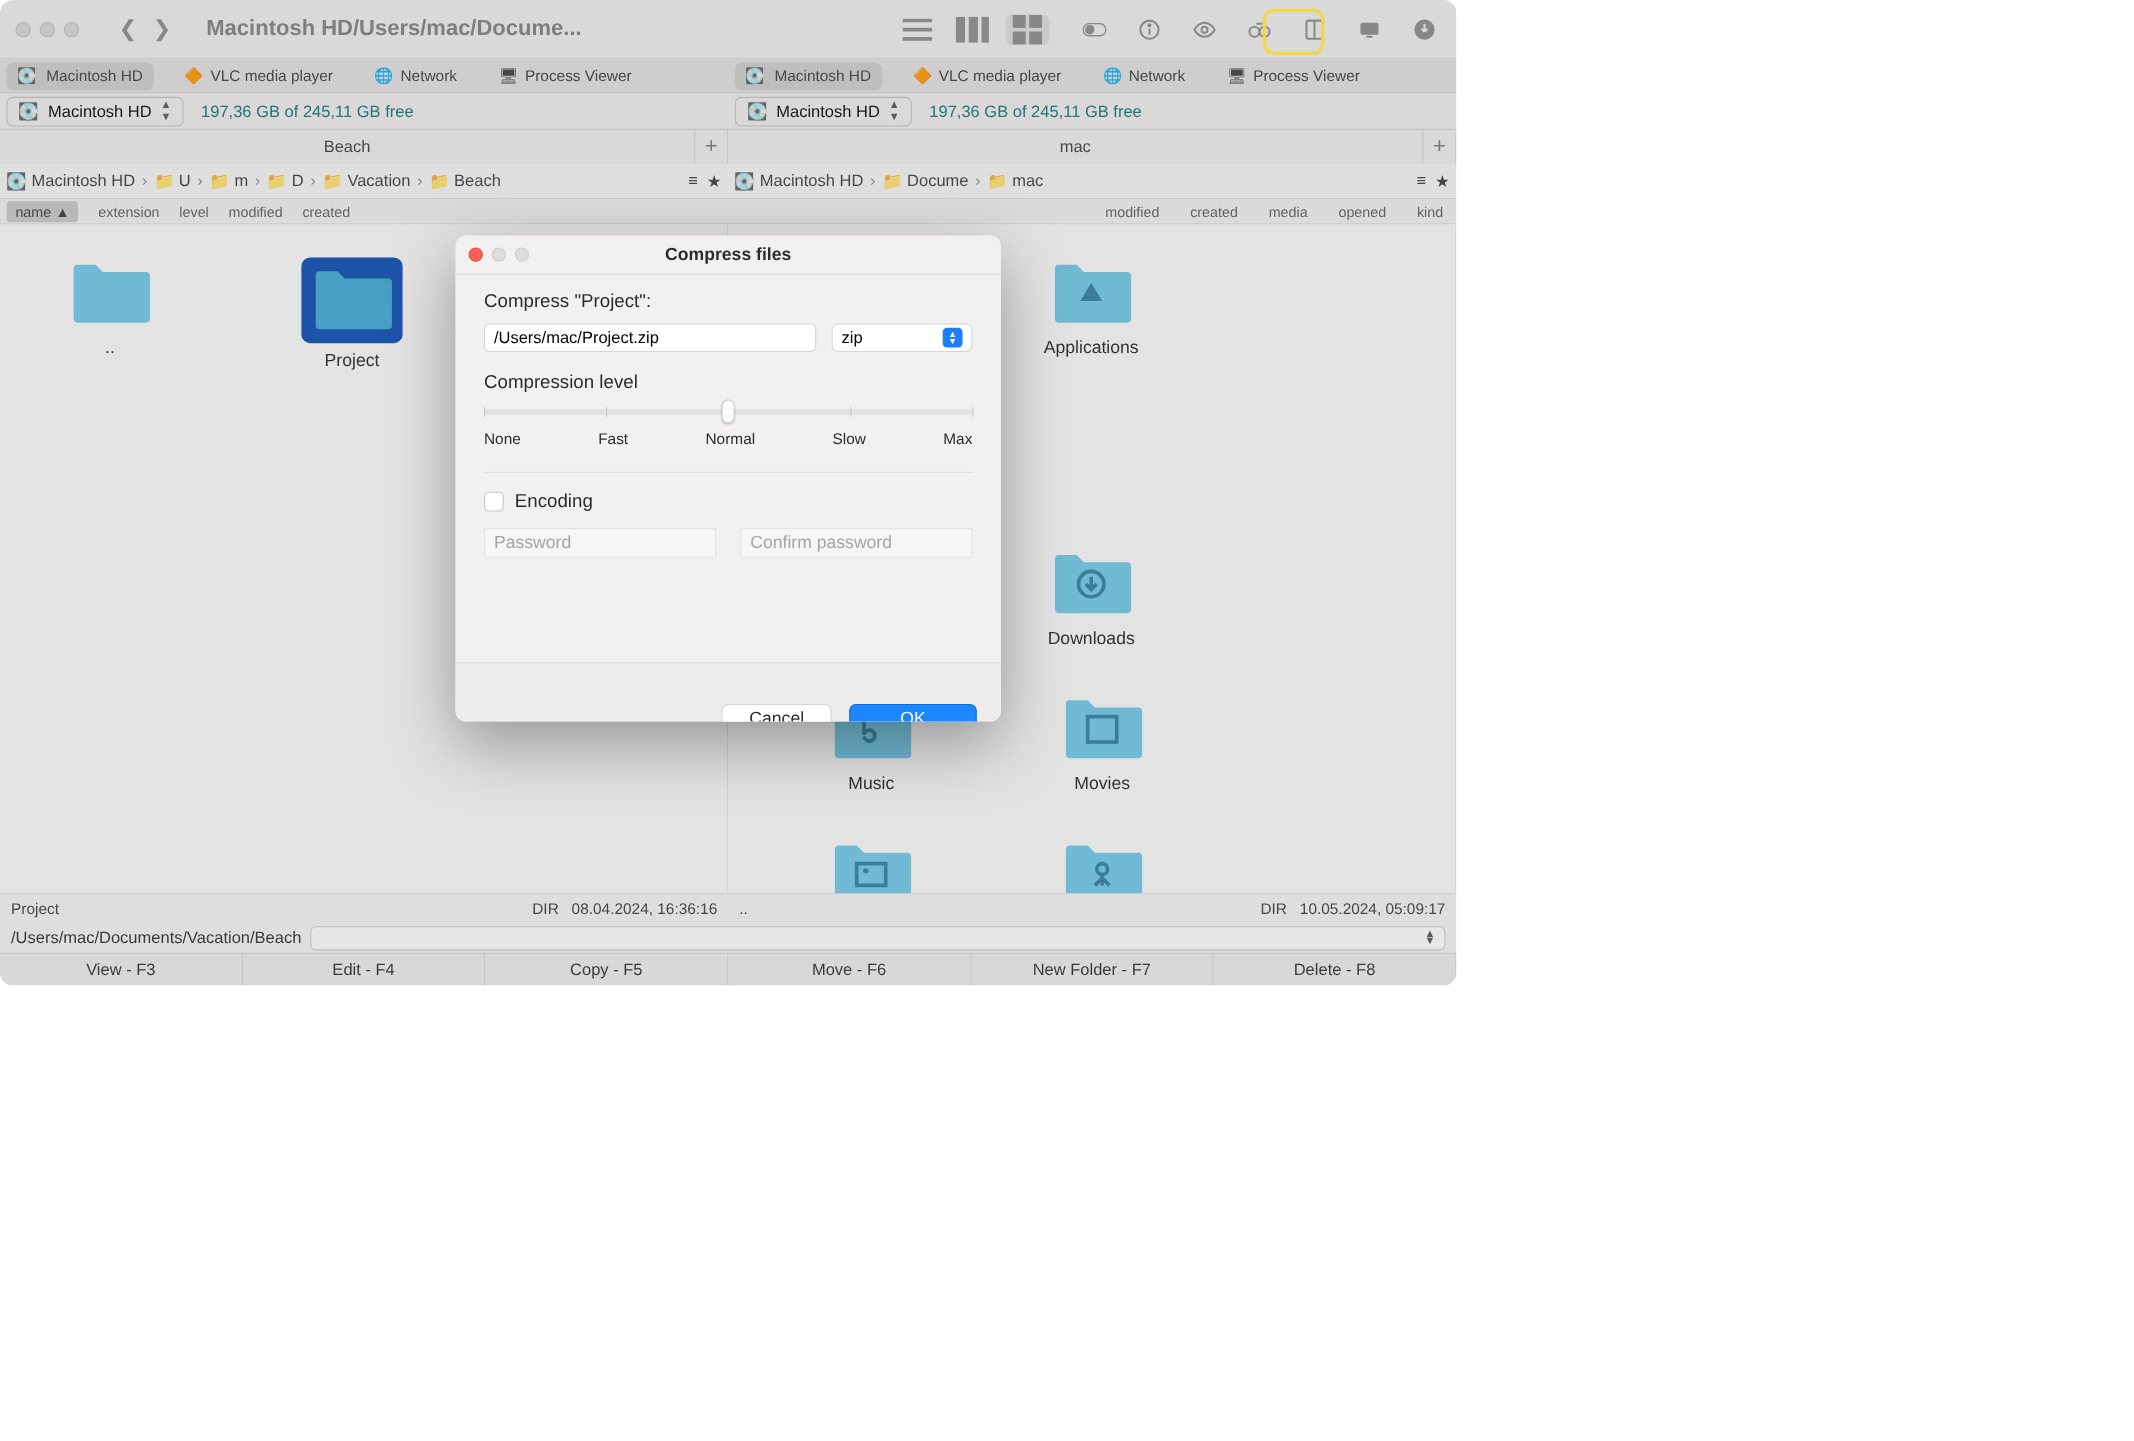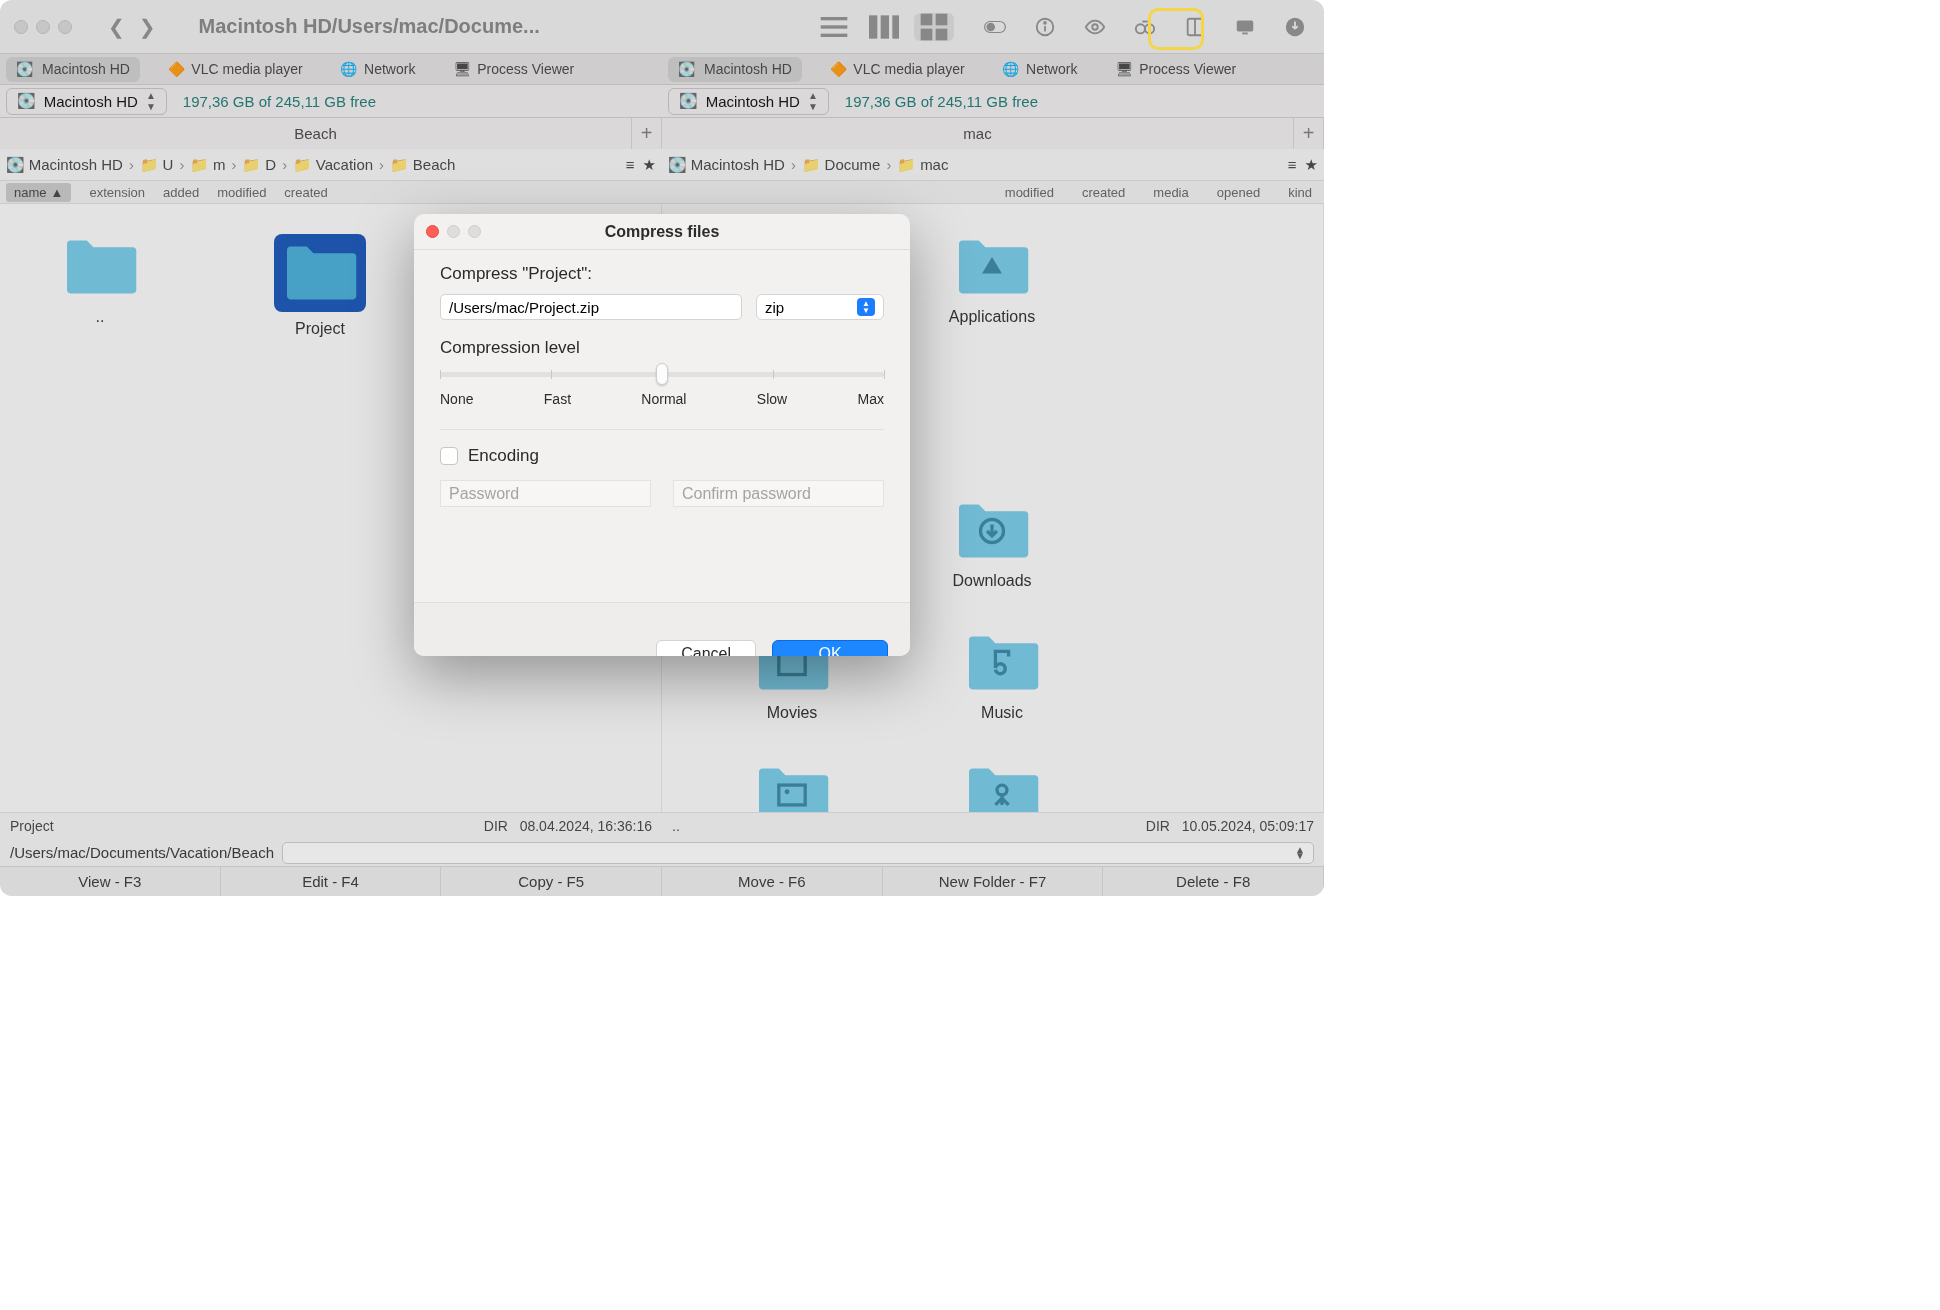--- a/index.html
+++ b/index.html
@@ -25,21 +25,21 @@
   border-bottom: 1px solid #d0cfcf;
   display: flex;
   align-items: center;
   padding: 0 14px;
   gap: 8px;
 }
 .traffic-lights { display: flex; gap: 8px; margin-right: 14px;}
 .tl { width: 14px; height: 14px; border-radius: 50%; background: #d8d6d6; border:1px solid #c3c1c1;}
 .nav-arrows { display:flex; gap:14px; margin: 0 14px;}
 .nav-arrow { color:#8a8a8a; font-size:20px; }
-.title-path { color:#7f7f7f; font-size: 20px; font-weight:600; margin-left:21px; flex:0 0 auto; }
+.title-path { color:#7f7f7f; font-size: 20px; font-weight:600; margin-left:10px; flex:0 0 auto; }
 .tb-spacer { flex:1; }
 .tb-icon { width:30px; height:26px; display:flex; align-items:center; justify-content:center; color:#8b8b8b;}
 .tb-icon svg { width:22px; height:22px; }
 .tb-group { display:flex; gap:20px; align-items:center; margin-left:18px;}
 .view-btns { display:flex; gap:10px; margin-left:18px; align-items:center;}
 .view-btn { width:40px; height:28px; border-radius:6px; display:flex;align-items:center;justify-content:center; color:#8b8b8b;}
 .view-btn.active { background:#dcdcdc;}
 .highlight-ring {
   position:absolute; top:8px; right:120px; width:56px; height:42px;
   border:3px solid #f5d548; border-radius:10px; z-index:6;
@@ -301,21 +301,21 @@
   </div>
 </div>
 
 <div class="col-head-row">
   <div class="col-head-half">
     <span class="col-cell active">
         <span>name</span> 
         <span>▲</span>
       </span>
     <span class="col-cell">extension</span>
-    <span class="col-cell">added</span>
+    <span class="col-cell">level</span>
     <span class="col-cell">modified</span>
     <span class="col-cell">created</span>
   </div>
   <div class="col-head-half" style="justify-content:flex-end;gap:28px;padding-right:12px">
     <span class="col-cell">modified</span>
     <span class="col-cell">created</span>
     <span class="col-cell">media</span>
     <span class="col-cell">opened</span>
     <span class="col-cell">kind</span>
   </div>
@@ -362,30 +362,30 @@
         <svg class="ficon folder-svg" viewBox="0 0 48 40">
             <use href="#folder-shape"></use>
             <circle cx="24" cy="20" r="7" fill="none" stroke="#2d7fa0" stroke-width="2"></circle>
             <path d="M24 16v7m-3-3l3 3 3-3" stroke="#2d7fa0" stroke-width="2" fill="none"></path>
           </svg>
         <div class="flabel">Downloads</div>
       </div>
       <div class="file-item">
         <svg class="ficon folder-svg" viewBox="0 0 48 40">
             <use href="#folder-shape"></use>
+            <path d="M20 24a3 3 0 100-1V13h8v3" stroke="#2d7fa0" stroke-width="2" fill="none"></path>
+          </svg>
+        <div class="flabel">Music</div>
+      </div>
+      <div class="file-item">
+        <svg class="ficon folder-svg" viewBox="0 0 48 40">
+            <use href="#folder-shape"></use>
             <rect x="16" y="13" width="16" height="14" fill="none" stroke="#2d7fa0" stroke-width="2"></rect>
           </svg>
         <div class="flabel">Movies</div>
-      </div>
-      <div class="file-item">
-        <svg class="ficon folder-svg" viewBox="0 0 48 40">
-            <use href="#folder-shape"></use>
-            <path d="M20 24a3 3 0 100-1V13h8v3" stroke="#2d7fa0" stroke-width="2" fill="none"></path>
-          </svg>
-        <div class="flabel">Music</div>
       </div>
       <div class="file-item">
         <svg class="ficon folder-svg" viewBox="0 0 48 40">
             <use href="#folder-shape"></use>
             <rect x="16" y="14" width="16" height="12" fill="none" stroke="#2d7fa0" stroke-width="2"></rect>
             <circle cx="21" cy="18" r="1.5" fill="#2d7fa0"></circle>
           </svg>
 
       </div>
       <div class="file-item">

